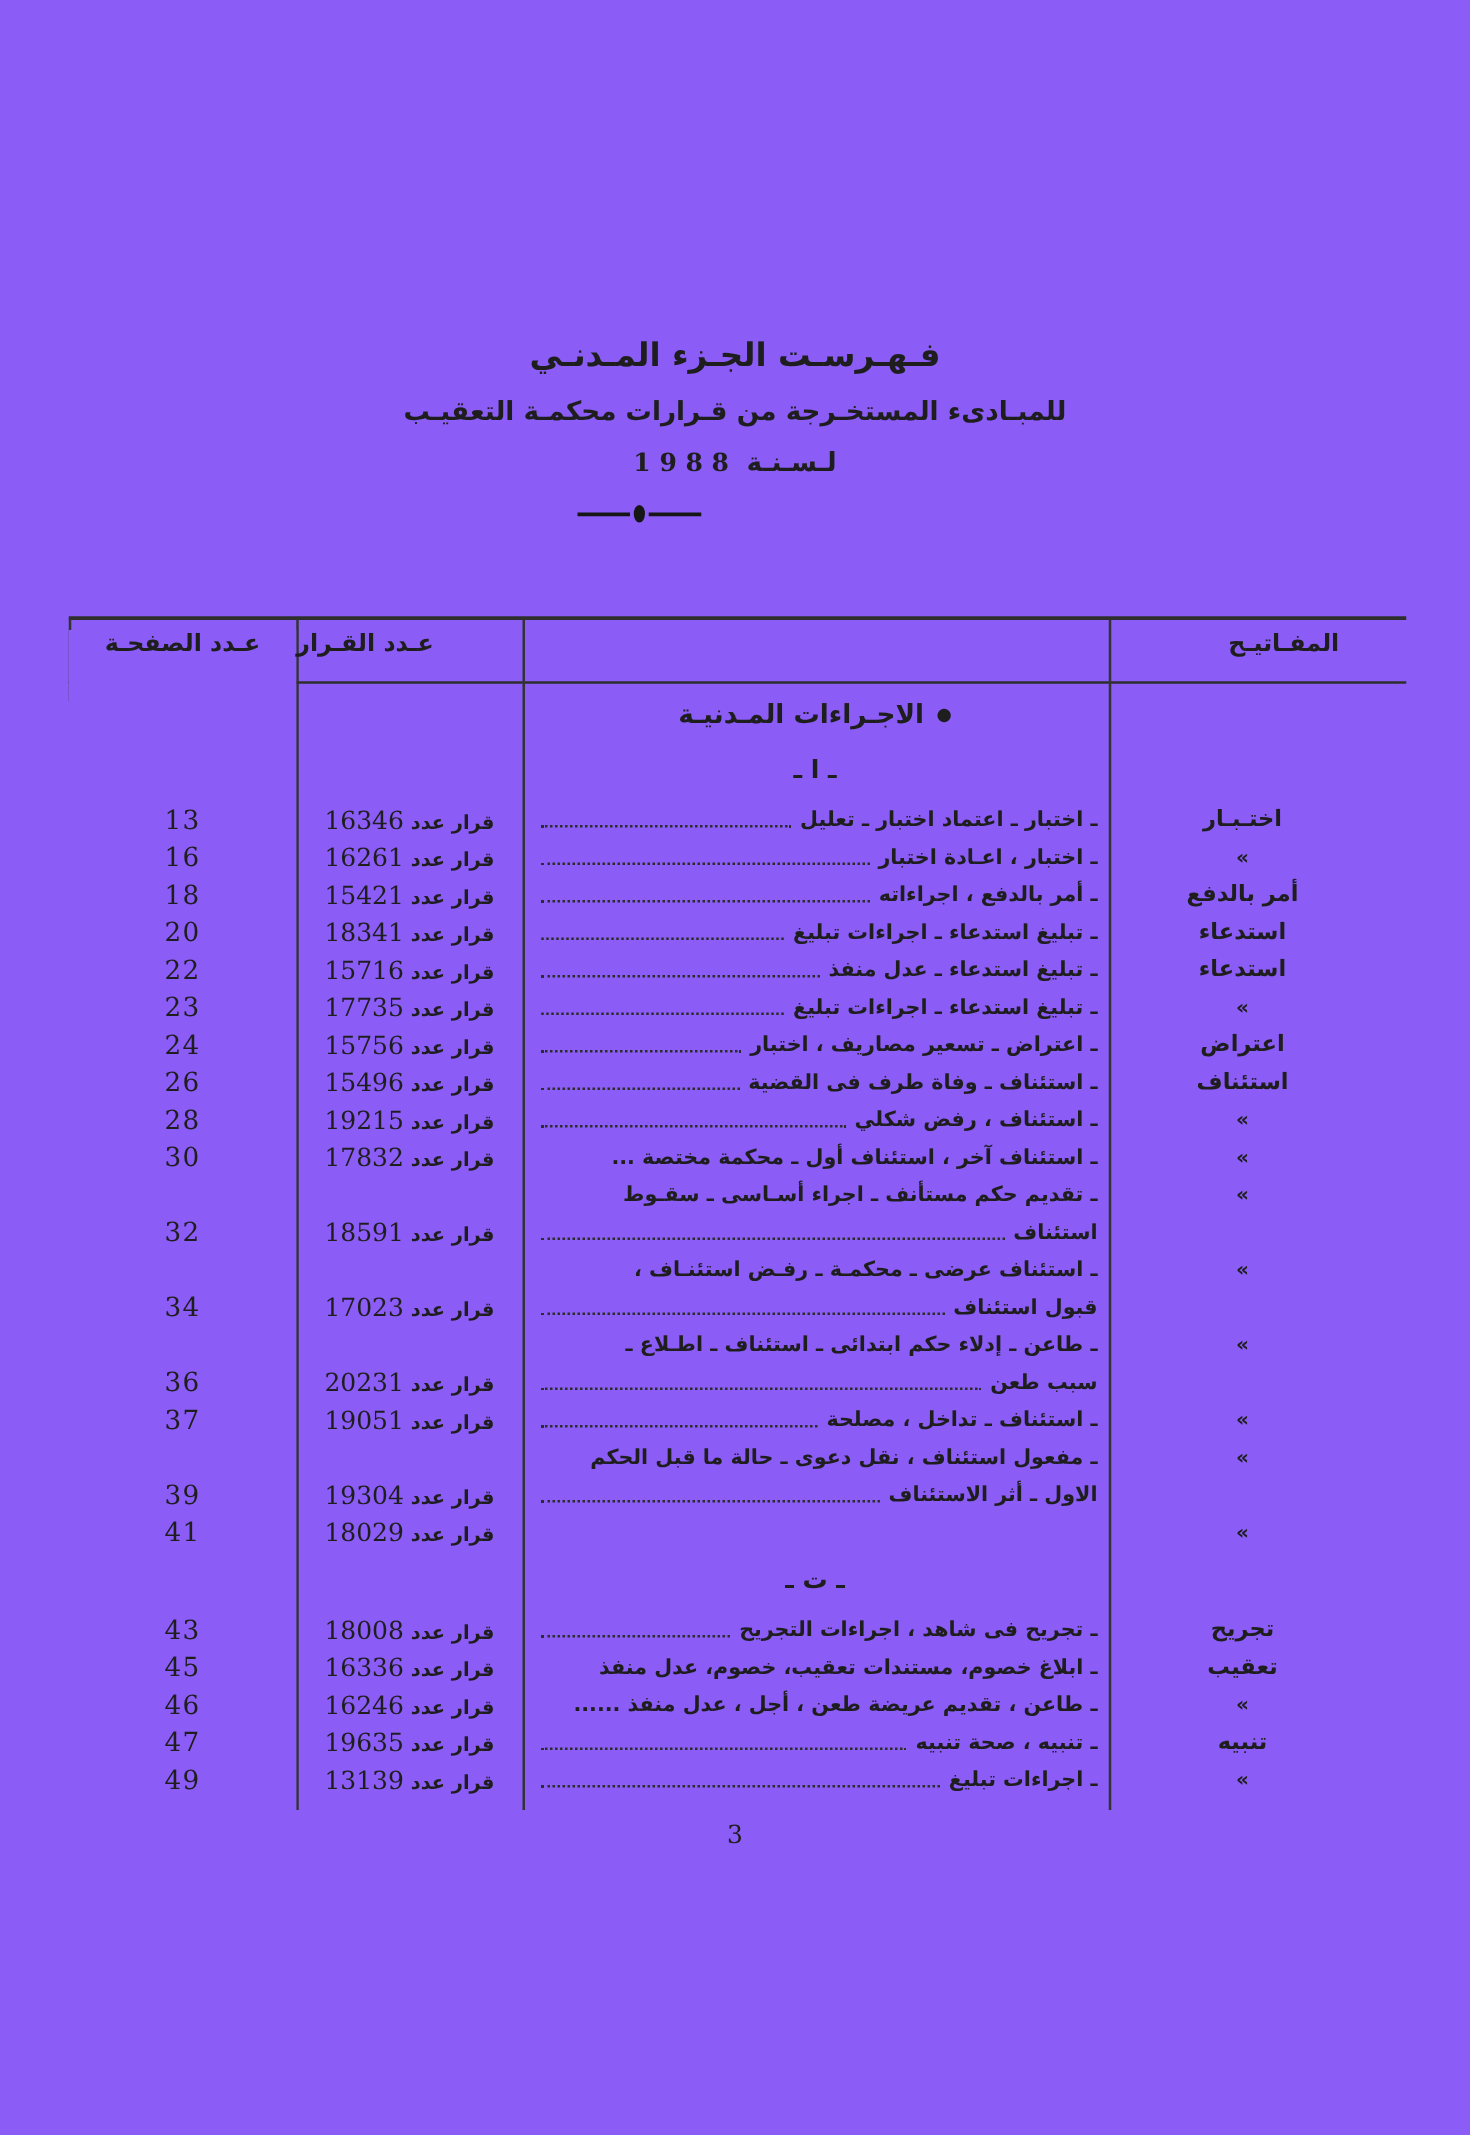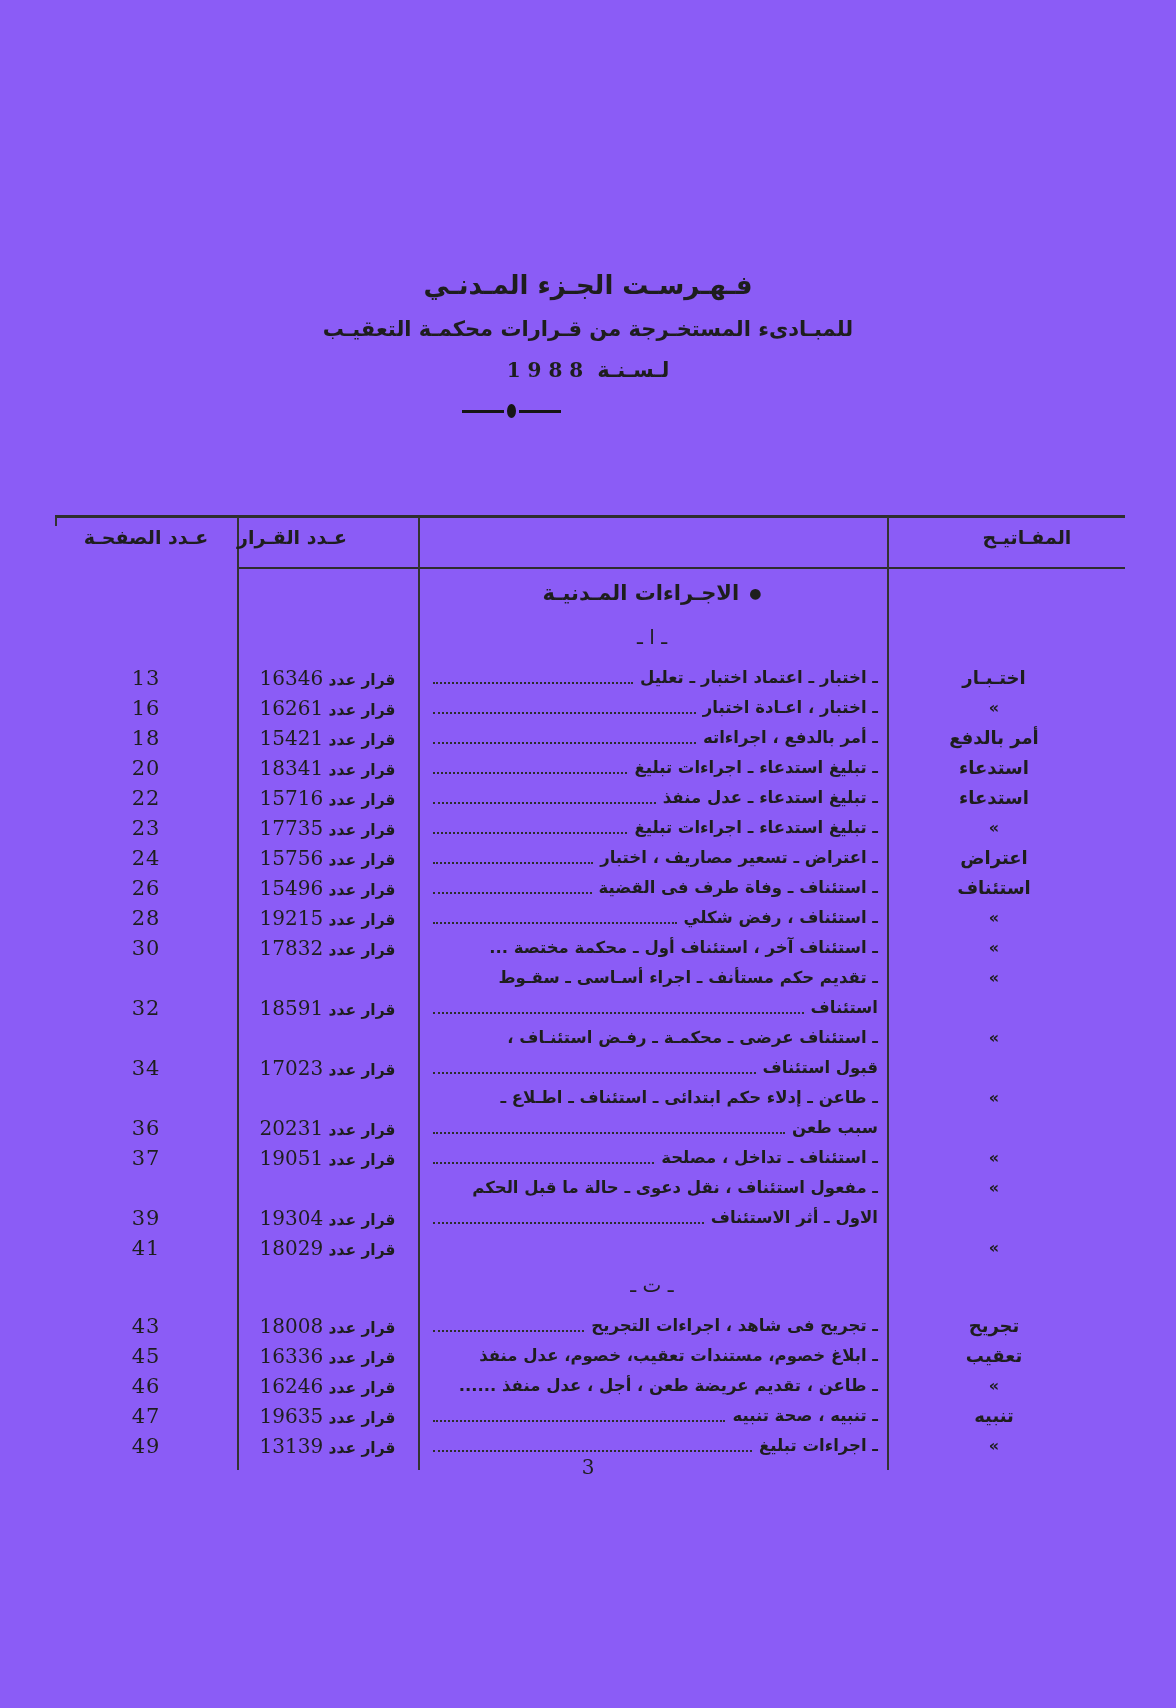--- a/index.html
+++ b/index.html
@@ -12,41 +12,41 @@
   .hdr{position:absolute;top:270px;left:0;width:100%;text-align:center;direction:rtl;}
   .hdr .t1{font-size:26px;font-weight:700;}
   .hdr .t2{font-size:21px;font-weight:700;margin-top:17px;}
   .hdr .t3{font-size:21px;font-weight:700;margin-top:17px;}
   .year{direction:ltr;unicode-bidi:isolate;font-family:"DejaVu Serif",serif;
         font-weight:700;font-size:20px;letter-spacing:9px;margin-right:14px;}
   .divider{position:absolute;top:404px;left:462px;display:flex;align-items:center;gap:3px;}
   .divider .seg{width:42px;height:3px;background:#161616;}
   .divider .dot{width:9px;height:14px;background:#161616;border-radius:50%;}
   
-  .table{position:absolute;left:55px;top:515px;width:1070px;height:962px;}
+  .table{position:absolute;left:55px;top:493px;width:1070px;height:962px;}
   .rule{position:absolute;background:#2e2e2e;}
   .rule.top{left:0;right:0;top:0;height:3px;}
   .rule.uh{left:0;right:0;top:52px;height:2px;}
   .vline{position:absolute;top:2px;width:2px;height:953px;background:#333;}
   .v1{left:182px;}.v2{left:363px;}.v3{left:832px;}
   .vleft{position:absolute;left:0;top:2px;width:2px;height:66px;background:#333;}
   .th{position:absolute;top:11px;font-weight:700;font-size:19px;direction:rtl;}
   .th.page{left:0;width:182px;text-align:center;}
   .th.decision{left:182px;width:166px;text-align:left;}
   .th.keys{left:832px;width:238px;text-align:center;padding-left:21px;}
   
   .rows{position:absolute;left:0;top:62px;width:1070px;}
   .sec-title{position:relative;height:46px;}
   .sec-title-text{position:absolute;left:371px;width:452px;top:4px;text-align:center;
                   direction:rtl;font-size:21px;font-weight:700;white-space:nowrap;}
   .sec-bullet{font-size:14px;vertical-align:2px;margin-left:10px;}
   .sec-letter{position:relative;height:40px;}
   .sec-letter.gap{margin-top:8px;}
   .sec-letter-text{position:absolute;left:371px;width:452px;top:2px;text-align:center;
-                   direction:rtl;font-size:20px;font-weight:400;}
+                   direction:rtl;font-size:20px;font-weight:700;}
   .rl{position:relative;height:30px;width:1070px;}
   .cell-page{position:absolute;left:0;width:182px;top:0;height:30px;line-height:30px;
              text-align:center;font-family:"DejaVu Serif",serif;font-size:21px;letter-spacing:1px;}
   .cell-decision{position:absolute;left:182px;width:181px;top:0;height:30px;line-height:30px;
                  text-align:center;direction:rtl;font-size:15.5px;font-weight:700;white-space:nowrap;}
   .cell-decision .num{font-family:"DejaVu Serif",serif;font-weight:400;font-size:20px;
                       letter-spacing:.5px;direction:ltr;unicode-bidi:isolate;}
   .cell-subject{position:absolute;left:371px;width:452px;top:0;height:30px;direction:rtl;
                 display:flex;font-size:16.5px;font-weight:700;line-height:30px;white-space:nowrap;}
   .subj-text{flex:0 0 auto;}

